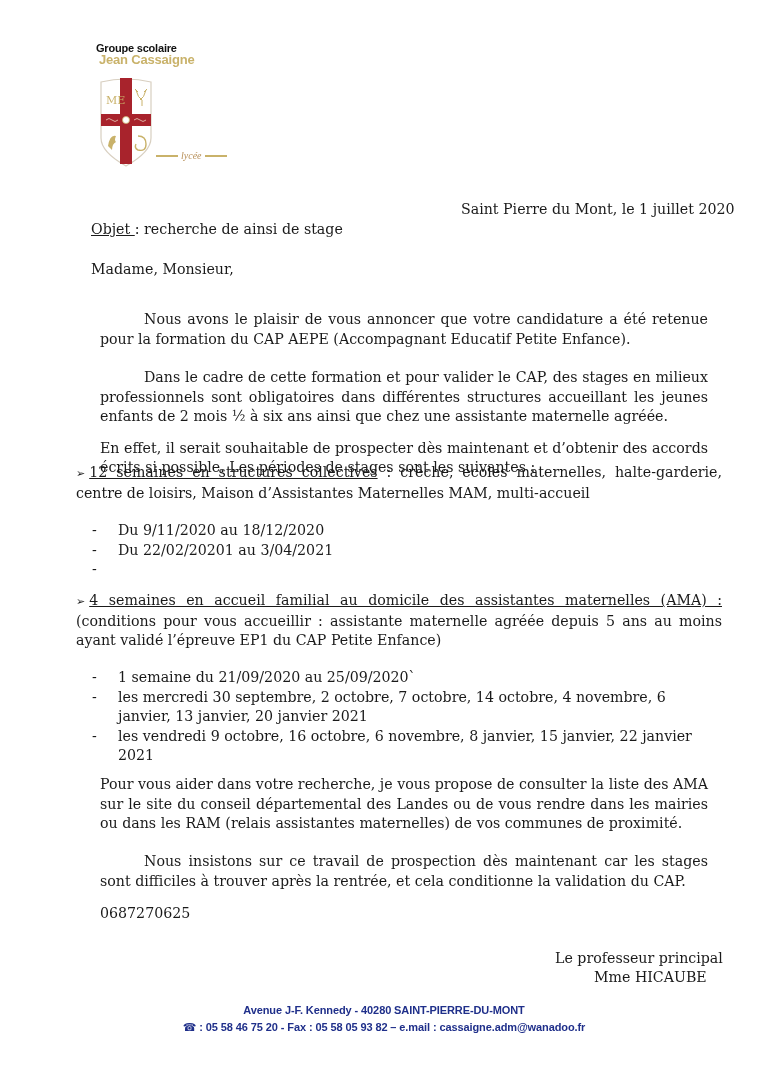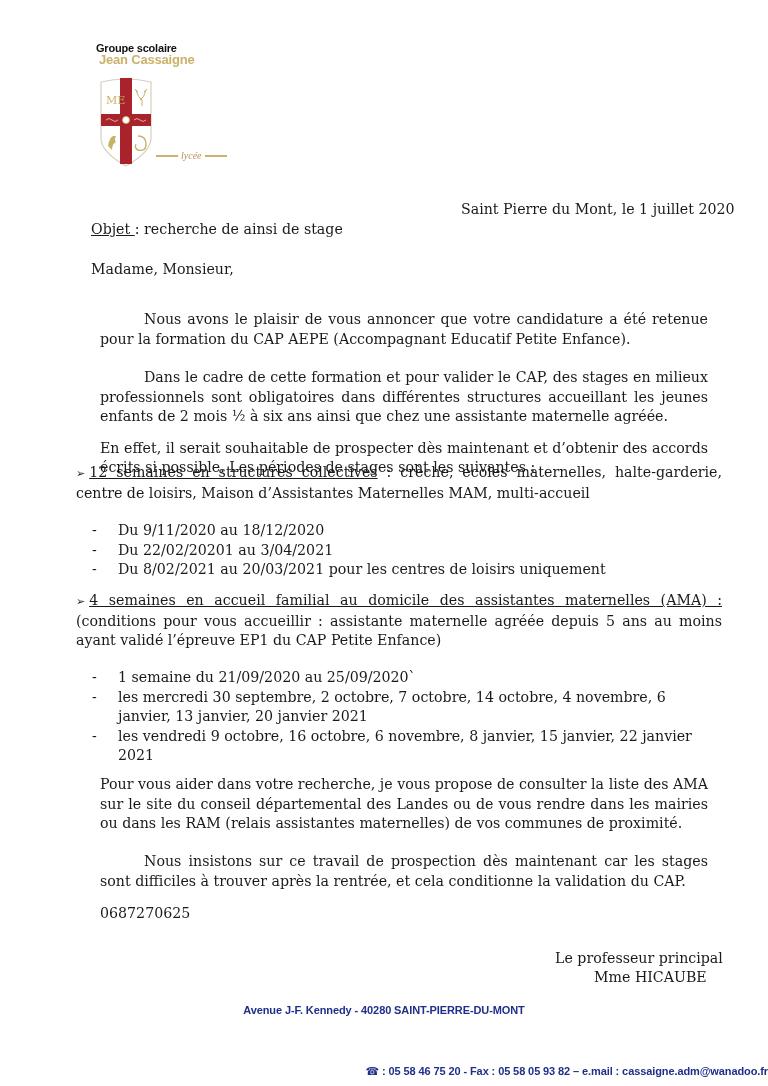--- a/index.html
+++ b/index.html
@@ -42,23 +42,23 @@
   .dash-list { position: absolute; left: 118px; margin: 0; padding: 0; list-style: none; font-size: 14.2px; line-height: 19.6px; }
   .dash-list li { position: relative; padding-left: 0; }
   .dash-list li .dash { position: absolute; left: -26px; }
   .signature { position: absolute; font-size: 14.2px; line-height: 19.5px; white-space: nowrap; }
   .footer1 {
     position: absolute; left: 0; width: 768px; top: 1004px; text-align: center;
     font-family: "Liberation Sans", sans-serif; font-weight: bold; font-size: 11px;
     color: #1f2f8a; letter-spacing: -0.1px;
   }
   .footer2 {
-    position: absolute; left: 0; width: 768px; top: 1021px; text-align: right;
+    position: absolute; left: 0; width: 768px; top: 1021px; text-align: center;
     font-family: "Liberation Sans", sans-serif; font-weight: bold; font-size: 11px;
-    color: #1f2f8a; letter-spacing: -0.1px; margin-top: 44px;
+    color: #1f2f8a; letter-spacing: -0.1px;
   }
   .phone-icon { font-family: "DejaVu Sans", sans-serif; font-weight: normal; font-size: 11px; }
 </style>
 </head>
 <body>
 
 <div class="page">
 
   <div class="logo">
     <div class="logo-line1">Groupe scolaire</div>
@@ -94,21 +94,21 @@
     <p class="indent last-line">Dans le cadre de cette formation et pour valider le CAP, des stages en milieux professionnels sont obligatoires dans différentes structures accueillant les jeunes enfants de 2 mois ½ à six ans ainsi que chez une assistante maternelle agréée.</p>
     <p class="last-line">En effet, il serait souhaitable de prospecter dès maintenant et d’obtenir des accords écrits si possible. Les périodes de stages sont les suivantes :</p>
   </div>
 
   <div class="bullet-head last-line" style="top:463px;">
     <span class="arrow">➢</span><span class="u">12 semaines en structures collectives</span><span> : crèche, écoles maternelles, halte-garderie, centre de loisirs, Maison d’Assistantes Maternelles MAM, multi-accueil</span>
   </div>
   <ul class="dash-list" style="top:521px;">
     <li><span class="dash">-</span><span>Du 9/11/2020 au 18/12/2020</span></li>
     <li><span class="dash">-</span><span>Du 22/02/20201 au 3/04/2021</span></li>
-    <li><span class="dash">-</span><span>Du 8/02/2021 au 20/03/2021 pour les centres de loisirs uniquement</span></li>
+    <li><span class="dash">-</span></li>
   </ul>
 
   <div class="bullet-head last-line" style="top:591px;">
     <span class="arrow">➢</span><span class="u">4 semaines en accueil familial au domicile des assistantes maternelles (AMA) :</span><span> (conditions pour vous accueillir : assistante maternelle agréée depuis 5 ans au moins ayant validé l’épreuve EP1 du CAP Petite Enfance)</span>
   </div>
   <ul class="dash-list" style="top:668px; width:602px;">
     <li><span class="dash">-</span><span>1 semaine du 21/09/2020 au 25/09/2020`</span></li>
     <li><span class="dash">-</span><span>les mercredi 30 septembre, 2 octobre, 7 octobre, 14 octobre, 4 novembre, 6 janvier, 13 janvier, 20 janvier 2021</span></li>
     <li><span class="dash">-</span><span>les vendredi 9 octobre, 16 octobre, 6 novembre, 8 janvier, 15 janvier, 22 janvier 2021</span></li>
   </ul>

